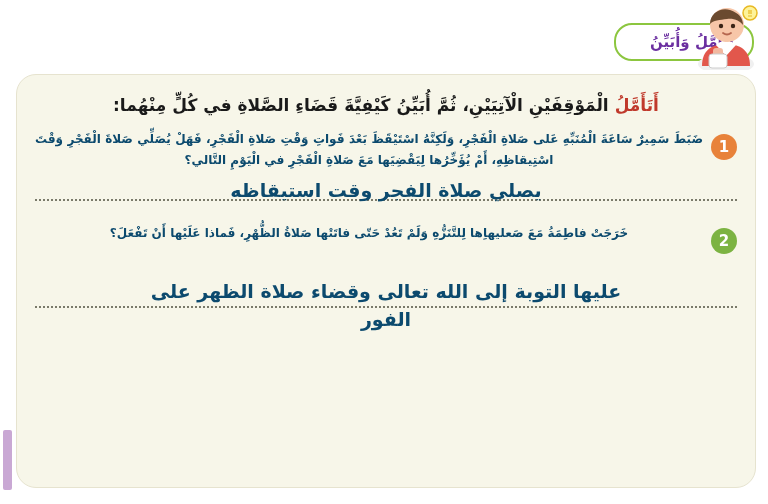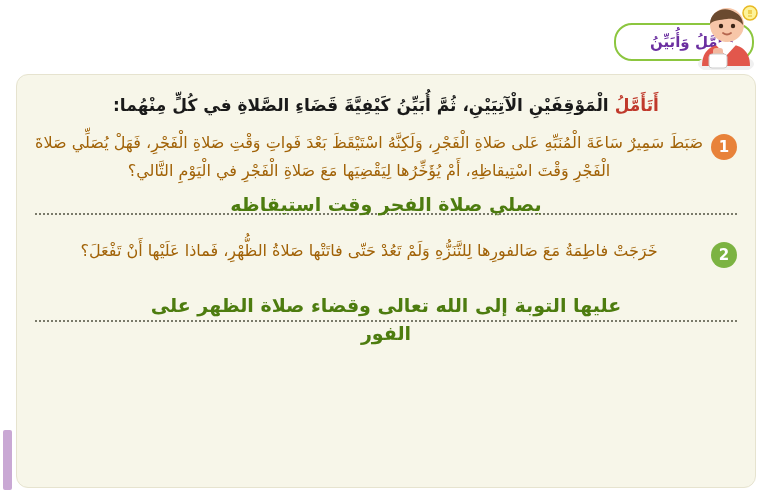--- a/index.html
+++ b/index.html
@@ -74,21 +74,21 @@
   }
   
   .content-box {
     position: absolute;
     left: 16px;
     top: 74px;
     width: 740px;
     height: 414px;
     background: #f7f6e9;
     border: 1px solid #e6e3cf;
-    border-radius: 12px;
+    border-radius: 20px;
     box-sizing: border-box;
     direction: rtl;
     padding: 14px 18px 10px 18px;
   }
   .intro {
     font-size: 17px;
     line-height: 1.65;
     color: #1a1a1a;
     text-align: center;
     font-weight: bold;
@@ -112,24 +112,24 @@
     font-size: 15px;
     font-weight: bold;
     display: flex;
     align-items: center;
     justify-content: center;
     margin-top: 5px;
   }
   .qnum.green { background: #7cb342; }
   .qtext {
     flex: 1 1 auto;
-    font-size: 16px;
+    font-size: 12px;
     line-height: 1.75;
-    color: #a16207;
-    font-weight: normal;
+    color: #0c4a6e;
+    font-weight: bold;
     text-align: justify;
     text-align-last: center;
   }
 
   .answer-line {
     position: relative;
     margin: 6px 0 2px 0;
     height: 34px;
   }
   .dots {
@@ -140,21 +140,21 @@
     border-bottom: 2px dotted #7a7a6a;
     height: 0;
   }
   .handwriting {
     position: absolute;
     top: 0;
     left: 0;
     right: 0;
     text-align: center;
     font-size: 19px;
-    color: #4d7c0f;
+    color: #0c4a6e;
     font-weight: bold;
     line-height: 1.45;
   }
   .handwriting.a1 { left: 22%; right: 22%; }
   .handwriting.a2 { left: 16%; right: 16%; top: 2px; }
   .answer-line.tall { height: 40px; margin-top: 22px; }
   .answer-line.tall .dots { top: 30px; }
   .sep {
     height: 6px;
   }
@@ -203,21 +203,21 @@
 
     <div class="answer-line">
       <div class="dots"></div>
       <div class="handwriting a1">يصلي صلاة الفجر وقت استيقاظه</div>
     </div>
 
     <div class="sep"></div>
 
     <div class="qrow">
       <div class="qnum green">2</div>
-      <div class="qtext">خَرَجَتْ فاطِمَةُ مَعَ صَالفورِها لِلتَّنَزُّهِ وَلَمْ تَعُدْ حَتّى فاتَتْها صَلاةُ الظُّهْرِ، فَماذا عَلَيْها أَنْ تَفْعَلَ؟</div>
+      <div class="qtext">خَرَجَتْ فاطِمَةُ مَعَ صَعليهاِها لِلتَّنَزُّهِ وَلَمْ تَعُدْ حَتّى فاتَتْها صَلاةُ الظُّهْرِ، فَماذا عَلَيْها أَنْ تَفْعَلَ؟</div>
     </div>
 
     <div class="answer-line tall">
       <div class="dots"></div>
       <div class="handwriting a2">عليها  التوبة إلى الله تعالى وقضاء صلاة الظهر على الفور</div>
     </div>
 
   </div>
 </div>
 

